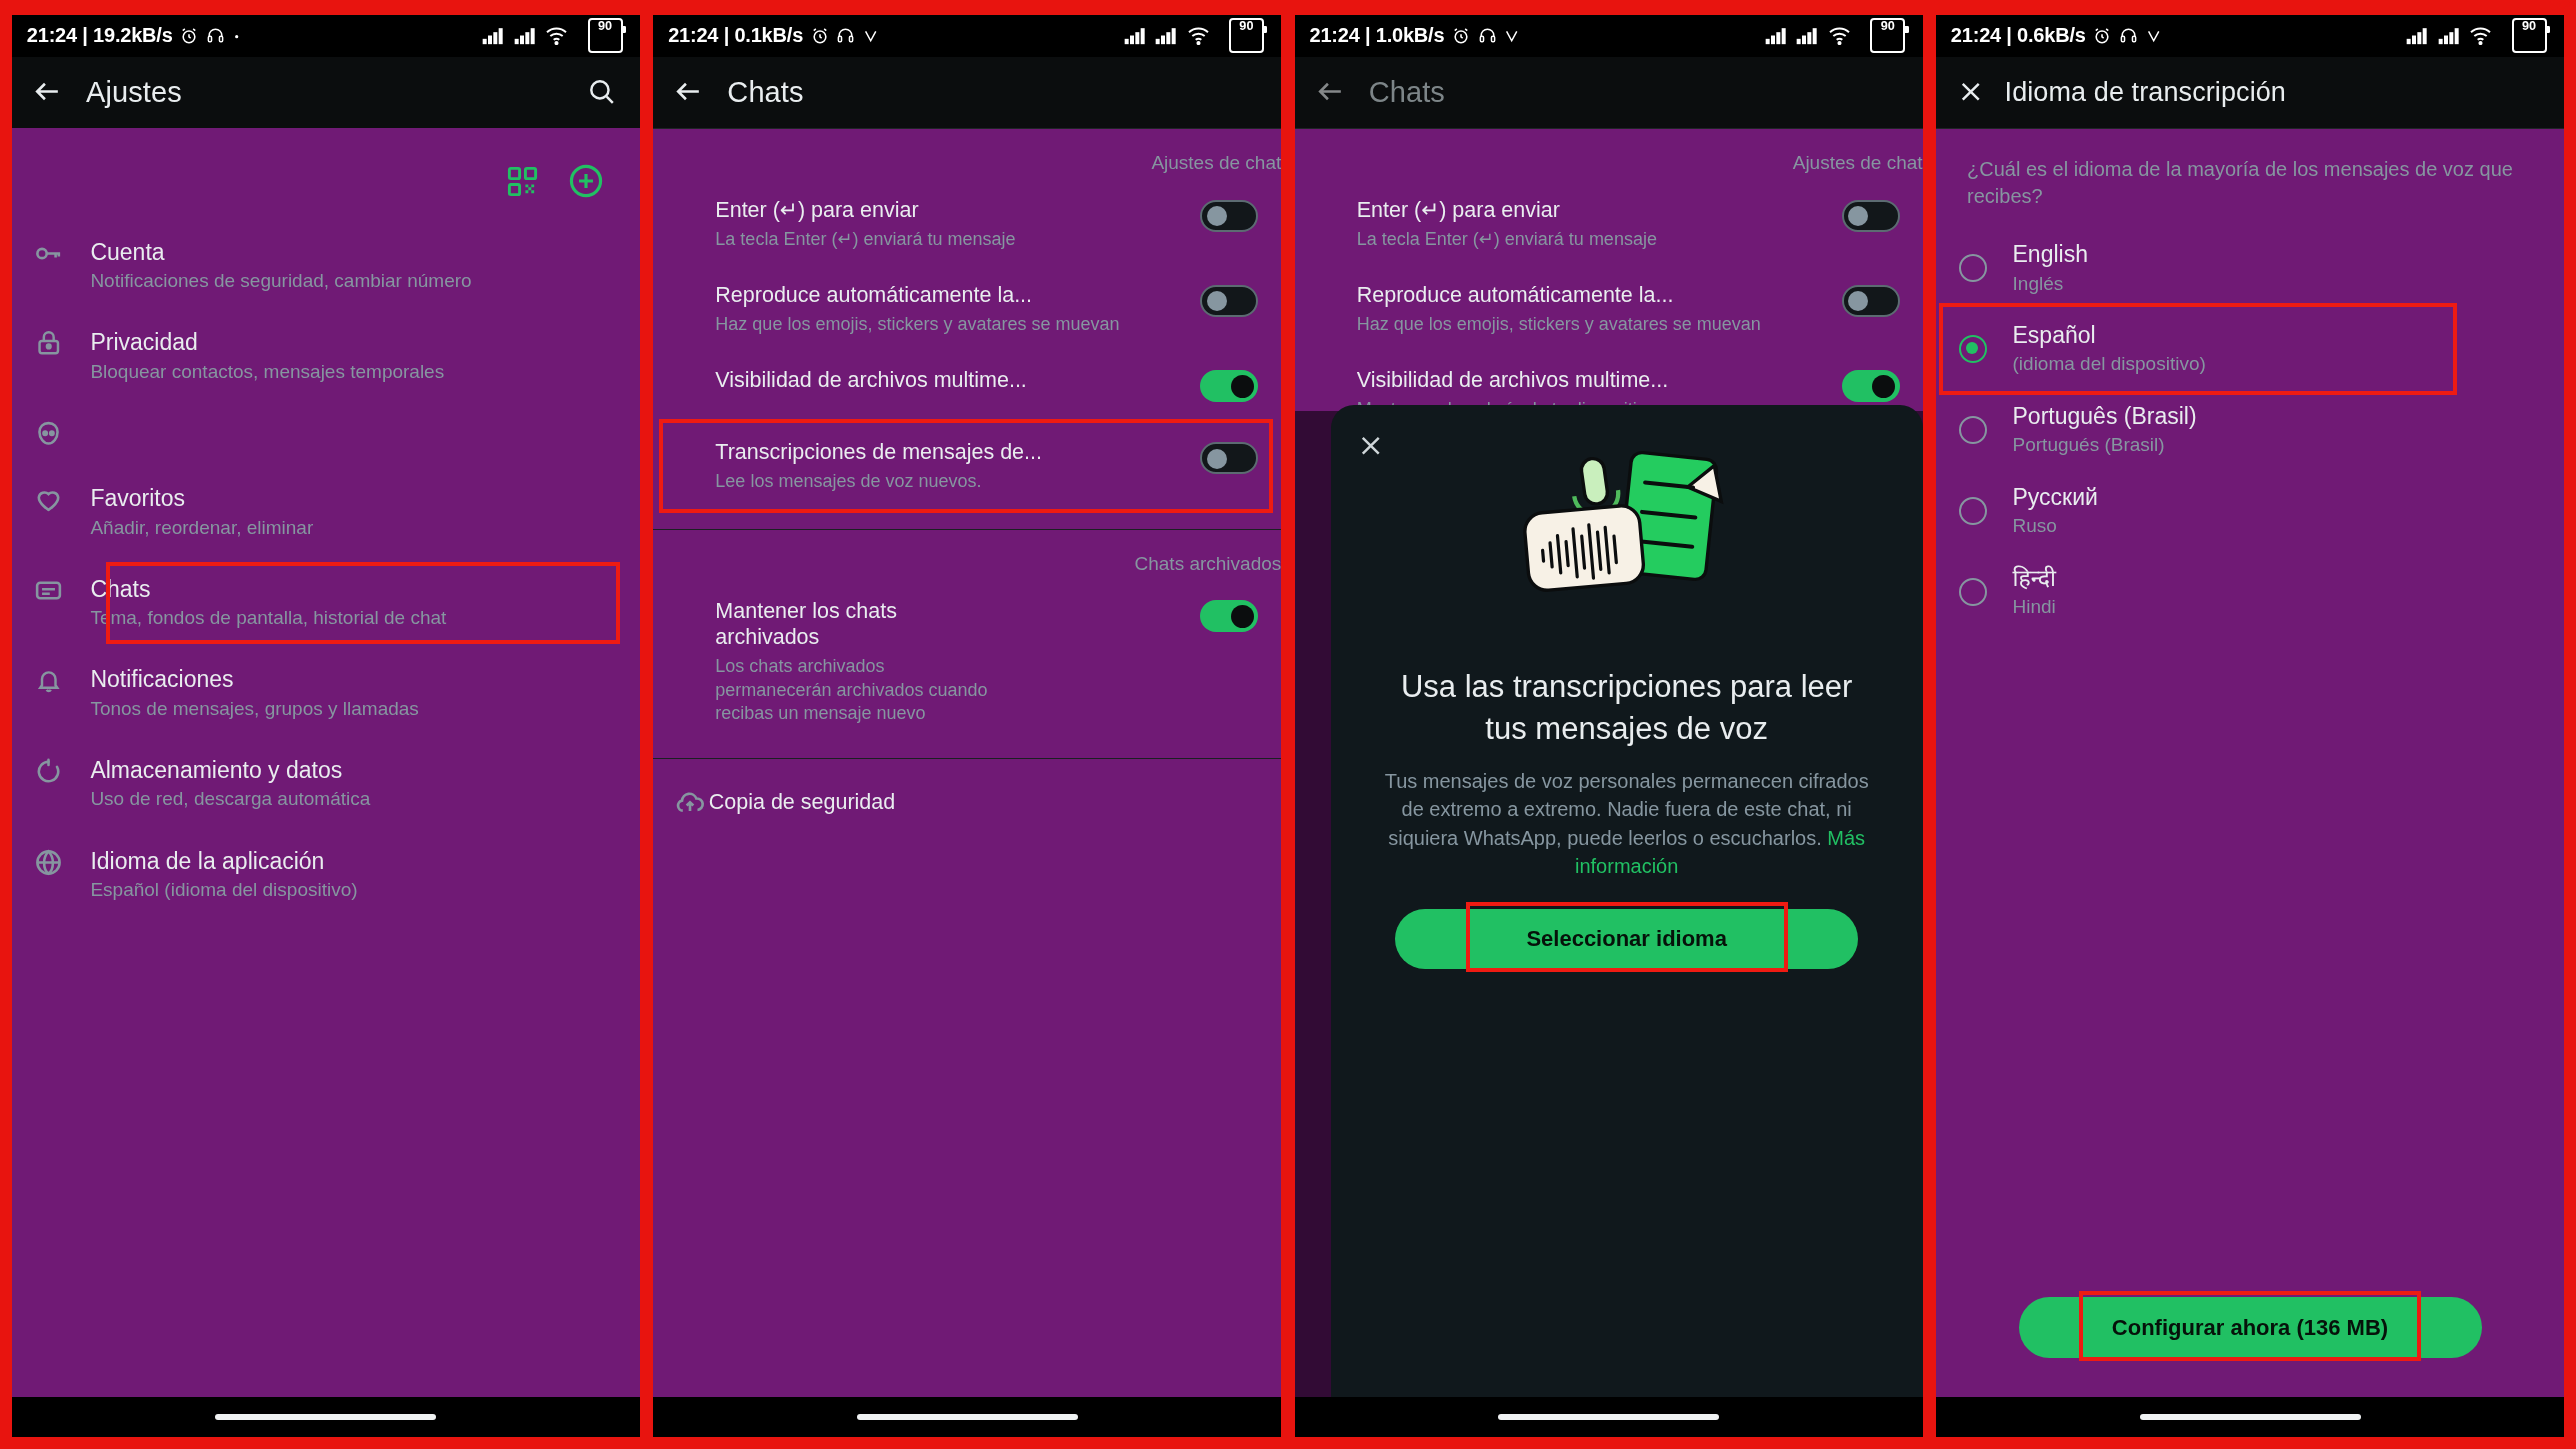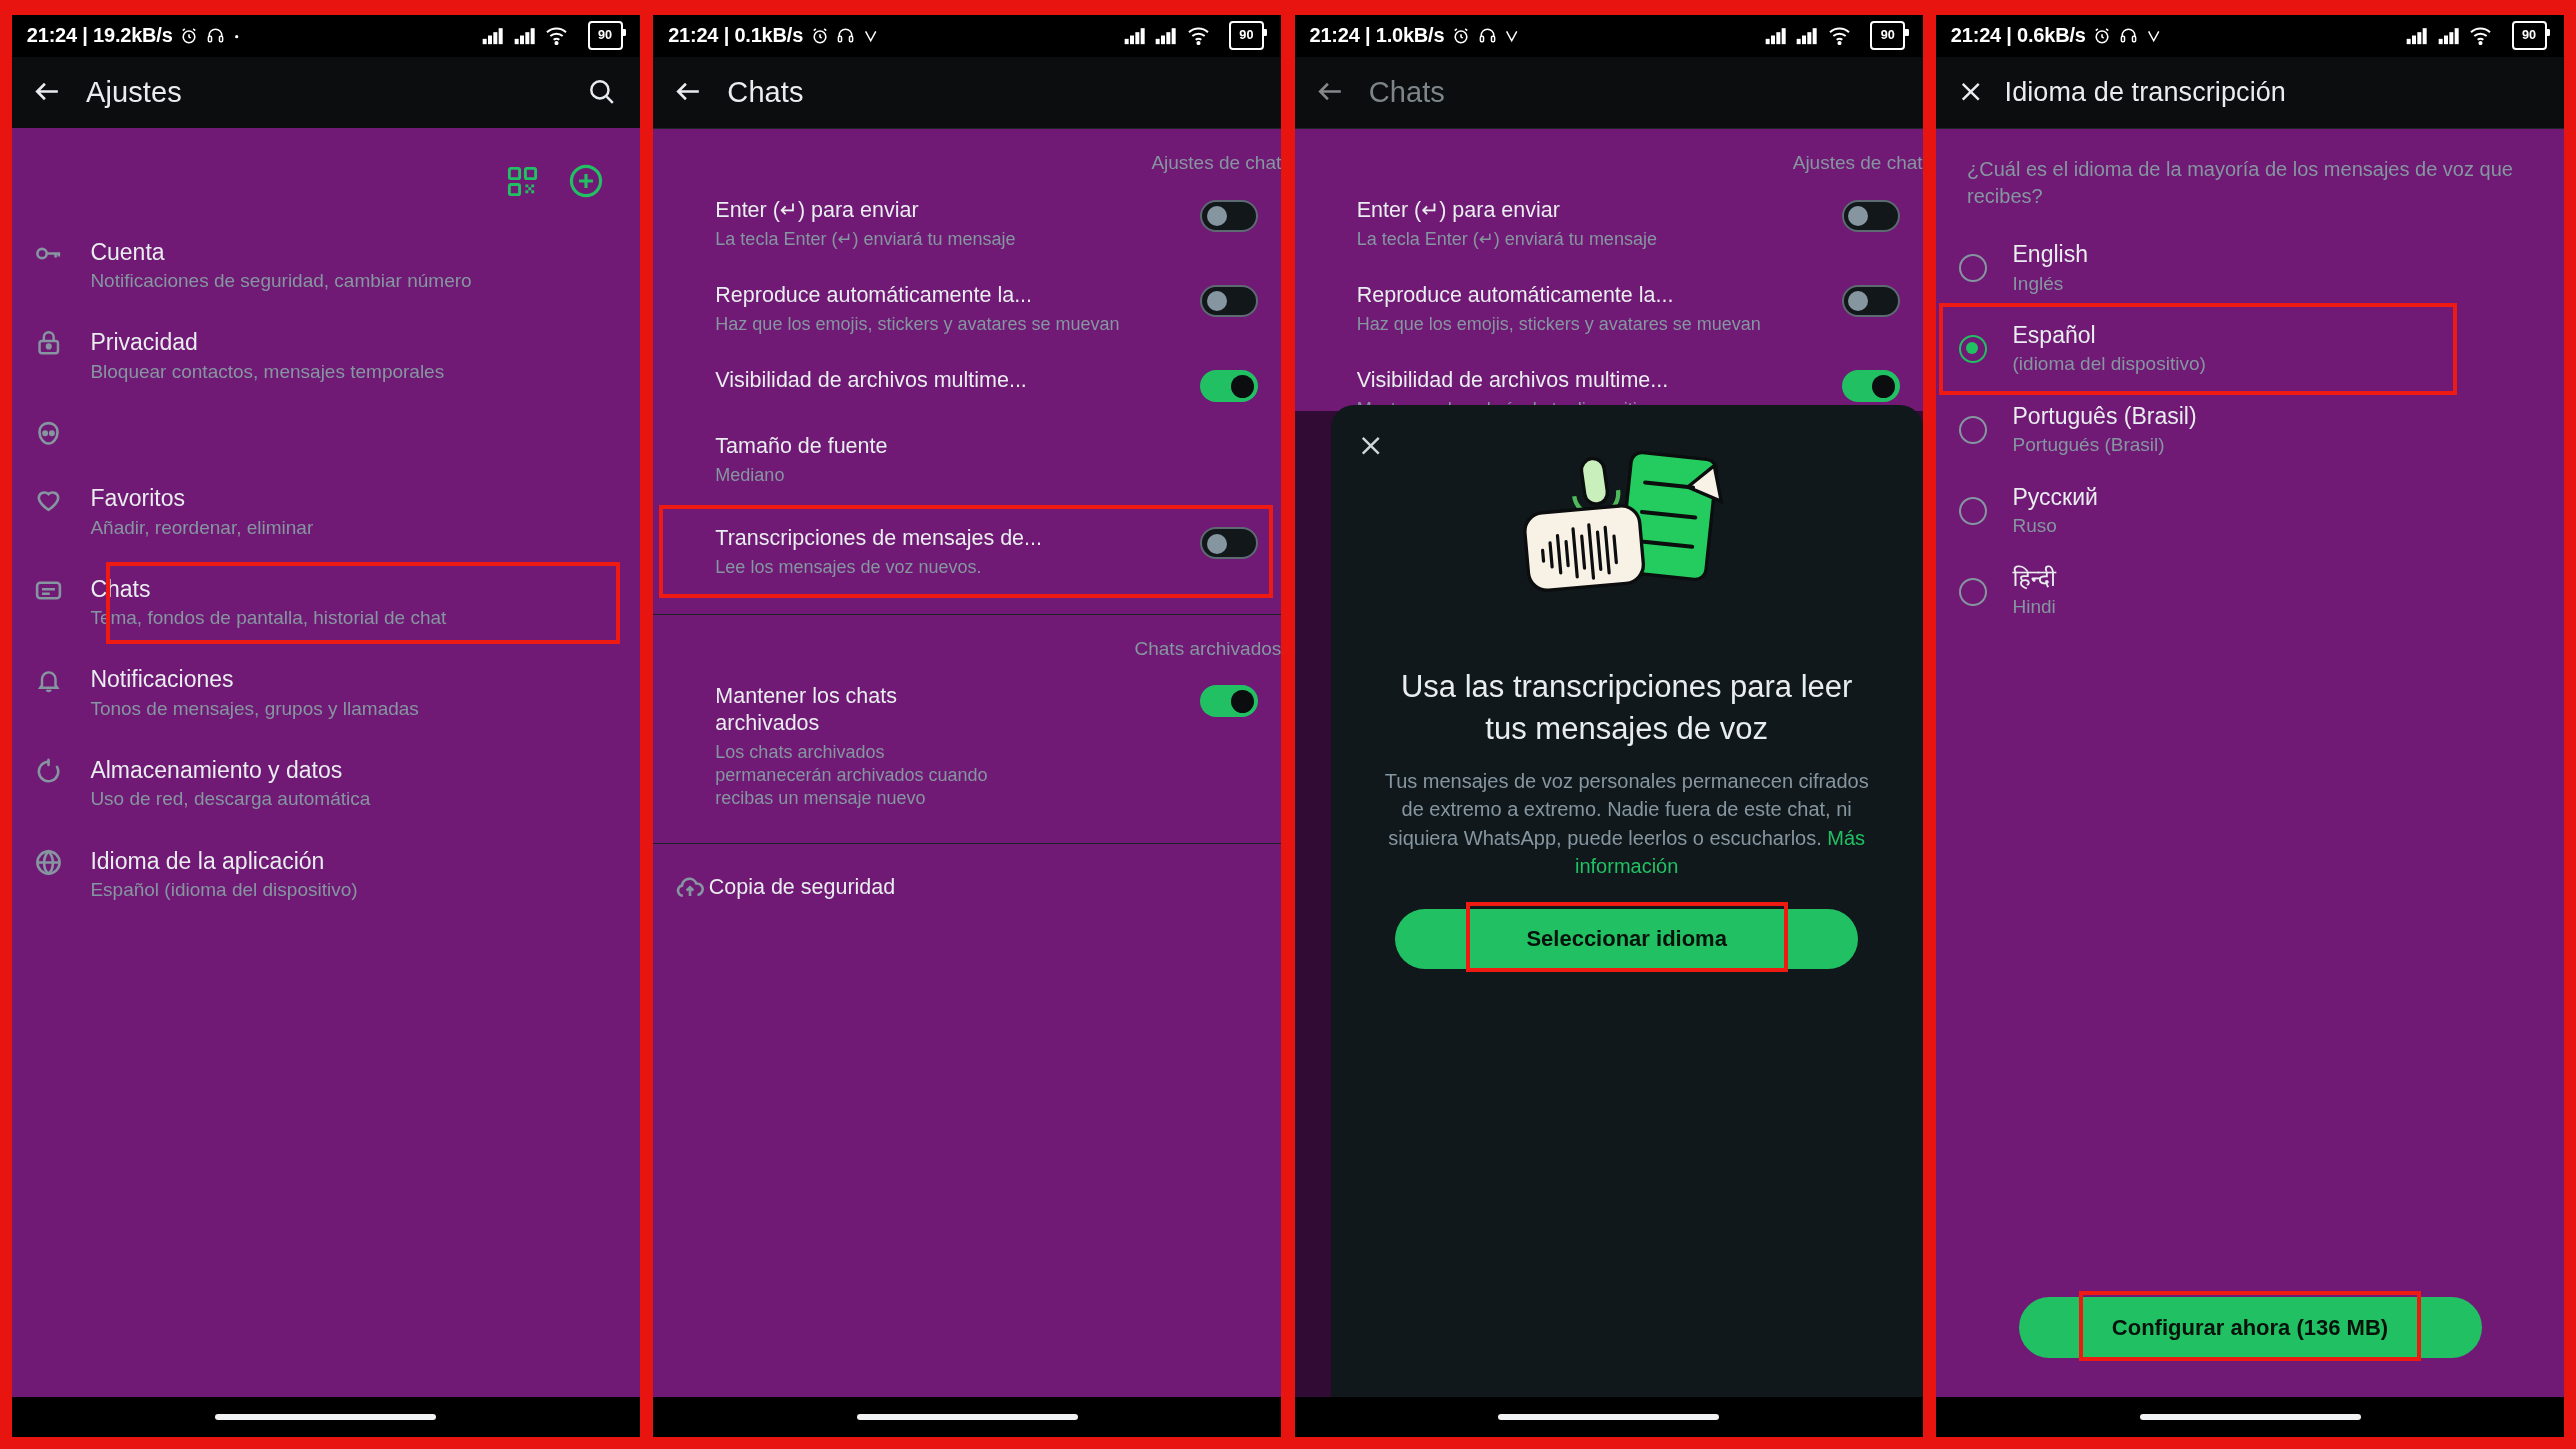--- a/index.html
+++ b/index.html
@@ -37,23 +37,23 @@
     flex: 0 0 auto;
   }
   .sb-left { display: flex; align-items: center; gap: 6.7px; }
   .sb-clock {
     color: #fff; font-size: 20px; font-weight: bold; letter-spacing: -0.2px;
     white-space: nowrap;
   }
   .sb-icon { color: #fff; display: inline-flex; align-items: center; }
   .sb-right { display: flex; align-items: center; gap: 7.4px; }
   .battery {
-    width: 35px; height: 29px;
+    width: 35px; height: 35px;
     border: 2px solid #fff; border-radius: 4px;
-    display: flex; align-items: center; justify-content: center;
+    display: flex; justify-content: center;
     position: relative;
     margin-left: 12px;
   }
   .battery::after {
     content: ""; position: absolute; right: -5.4px; top: 5.4px;
     width: 3.4px; height: 7.4px; background: #fff; border-radius: 0 1.3px 1.3px 0;
   }
   .battery span { color: #fff; font-size: 12.7px; font-weight: bold; line-height: 1; }
 
   
@@ -485,26 +485,20 @@
         <span class="toggle off"></span>
       </div>
 
       <div class="trow">
         <span class="txt">
           <div class="t1">Visibilidad de archivos multime...</div>
         </span>
         <span class="toggle on"></span>
       </div>
 
-      <div class="trow">
-        <span class="txt">
-          <div class="t1 wrap">Tamaño de fuente</div>
-          <div class="t2">Mediano</div>
-        </span>
-      </div>
 
       <div class="trow" style="position:relative; margin-top:6.7px;">
         <span class="txt">
           <div class="t1">Transcripciones de mensajes de...</div>
           <div class="t2">Lee los mensajes de voz nuevos.</div>
         </span>
         <span class="toggle off"></span>
         <span class="hl" style="left:5.4px; right:8px; top:-4px; bottom:-4px;"></span>
       </div>
 

